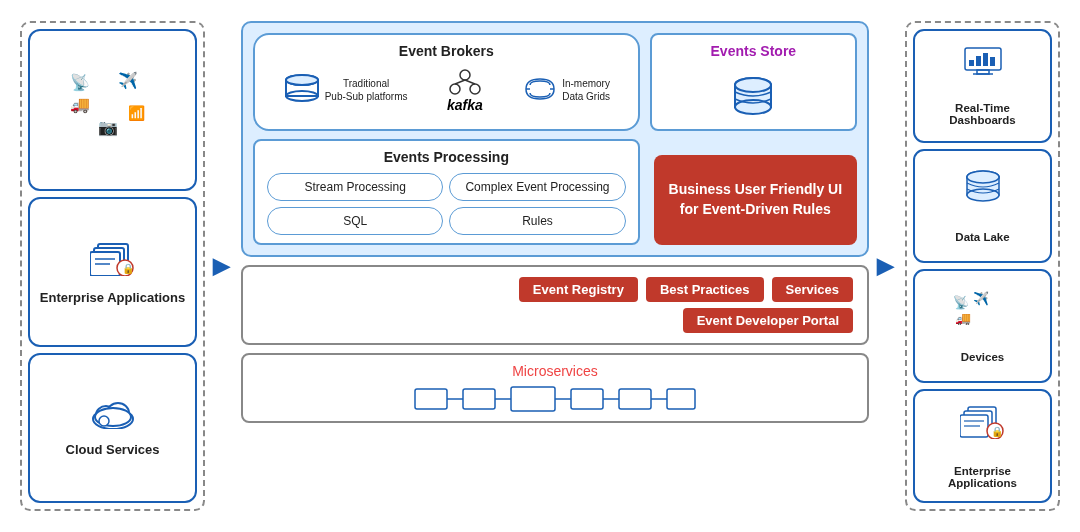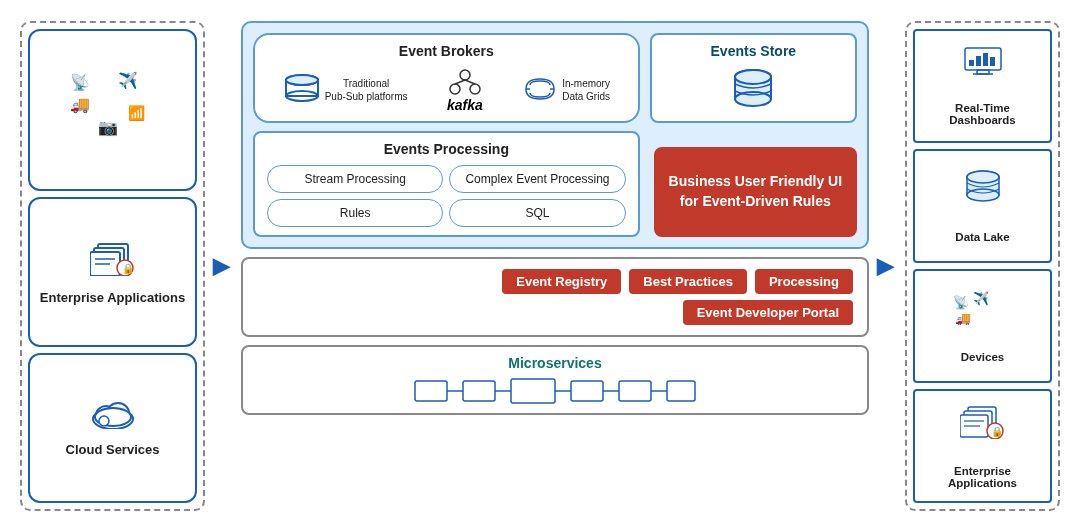--- a/index.html
+++ b/index.html
@@ -108,22 +108,22 @@
       background: #fff;
       padding: 8px 12px;
       display: flex;
       flex-direction: column;
       align-items: center;
       justify-content: center;
     }
     .events-store-box .section-title {
       font-size: 14px;
       font-weight: 700;
-      color: #0c4a6e;
-      margin-bottom: 8px;
+      color: #a21caf;
+      margin-bottom: 16px;
     }
 
     
     .processing-row {
       display: flex;
       gap: 14px;
     }
     .events-processing-box {
       flex: 2;
       border: 2px solid #5b9bd5;
@@ -201,31 +201,31 @@
       border-radius: 8px;
       background: #fff;
       padding: 8px 14px;
       display: flex;
       flex-direction: column;
       align-items: center;
       gap: 6px;
     }
     .microservices-box .section-title {
       font-size: 14px;
-      font-weight: 700;
-      color: #0f766e;
+      font-weight: 400;
+      color: #ef4444;
     }
     .micro-icons {
       display: flex;
       gap: 10px;
       align-items: center;
     }
     .dest-box {
       border: 2px solid #1a5fb4;
-      border-radius: 4px;
+      border-radius: 11px;
       display: flex;
       flex-direction: column;
       align-items: center;
       justify-content: center;
       padding: 8px 6px;
       flex: 1;
       background: #fff;
       gap: 20px;
     }
     .dest-box .icon-area {
@@ -367,38 +367,38 @@
 
       <div class="processing-row">
 
         <div class="events-processing-box">
           <div class="section-title">Events Processing</div>
           <div class="processing-grid">
             <div class="proc-cell">Stream
 Processing</div>
             <div class="proc-cell">Complex Event
 Processing</div>
+            <div class="proc-cell">SQL</div>
             <div class="proc-cell">Rules</div>
-            <div class="proc-cell">SQL</div>
           </div>
         </div>
 
         <div class="business-ui-box">
           <div class="label">Business User Friendly
 UI for Event-Driven
 Rules</div>
         </div>
       </div>
     </div>
 
     <div class="registry-row">
       <div class="registry-pills">
         <div class="pill">Event Registry</div>
         <div class="pill">Best Practices</div>
-        <div class="pill">Processing</div>
+        <div class="pill">Services</div>
       </div>
       <div class="registry-pills">
         <div class="pill">Event Developer Portal</div>
       </div>
     </div>
 
     <div class="microservices-box">
       <div class="section-title">Microservices</div>
       <div class="micro-icons">
         <svg width="300" height="28" viewBox="0 0 300 28">

